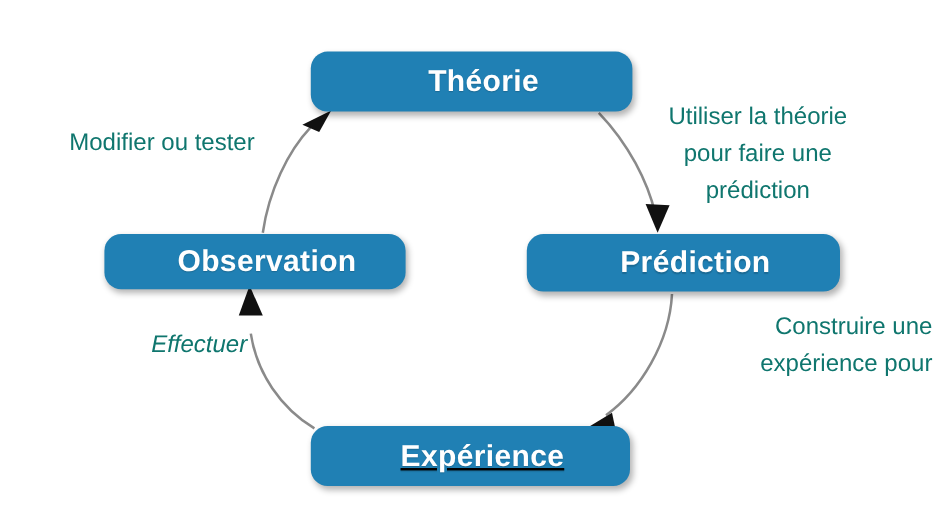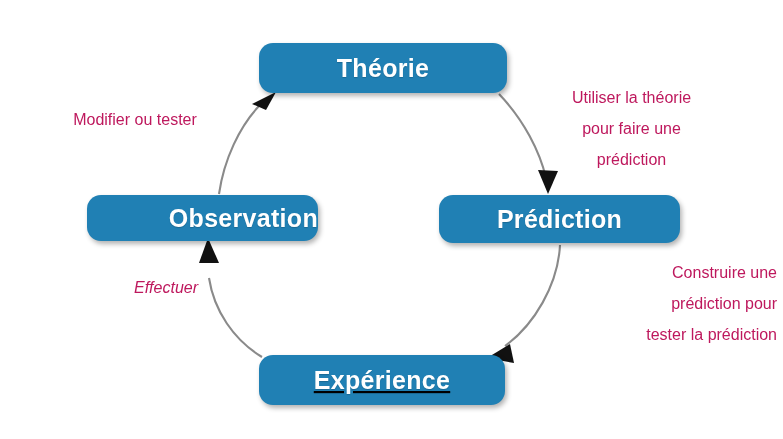--- a/index.html
+++ b/index.html
@@ -25,38 +25,39 @@
   }
   .node {
     position: absolute;
     background: #2080B4;
     border-radius: 14px;
     box-shadow: 2px 3px 5px rgba(0,0,0,0.30);
     display: flex;
     align-items: center;
     justify-content: center;
     z-index: 3;
+    padding-left: 20px;
   }
   .node-label {
     color: #ffffff;
     font-weight: bold;
     font-size: 25px;
     letter-spacing: 0.3px;
     text-shadow: 0 1px 1px rgba(0,0,0,0.18);
     white-space: nowrap;
   }
   #node-theorie    { left: 259px; top: 43px;  width: 248px; height: 50px; }
   #node-prediction { left: 439px; top: 195px; width: 241px; height: 48px; }
-  #node-observation{ left: 87px;  top: 195px; width: 231px; height: 46px; justify-content: flex-end; }
+  #node-observation{ left: 87px;  top: 195px; width: 231px; height: 46px; }
   #node-experience { left: 259px; top: 355px; width: 246px; height: 50px; text-decoration: underline; }
 
   .edge-label {
     position: absolute;
-    color: #be185d;
-    font-size: 16px;
+    color: #0f766e;
+    font-size: 20px;
     line-height: 31px;
     white-space: nowrap;
     z-index: 2;
   }
   .edge-label div { display: block; }
 
   #label-theorie-prediction   { left: 524px; top: 82px;  text-align: center; width: 215px; }
   #label-prediction-experience{ left: 549px; top: 257px; text-align: right; width: 228px; }
   #label-experience-observation{ left: 86px; top: 272px; text-align: center; width: 160px; font-style: italic; }
   #label-observation-theorie  { left: 26px;  top: 104px; text-align: center; width: 218px; }
@@ -98,22 +99,21 @@
   </div>
 
   <div class="edge-label" id="label-theorie-prediction">
     <div>Utiliser la théorie</div>
     <div>pour faire une</div>
     <div>prédiction</div>
   </div>
 
   <div class="edge-label" id="label-prediction-experience">
     <div>Construire une</div>
-    <div>prédiction pour</div>
-    <div>tester la prédiction</div>
+    <div>expérience pour</div>
   </div>
 
   <div class="edge-label" id="label-experience-observation">
     <div>Effectuer</div>
   </div>
 
   <div class="edge-label" id="label-observation-theorie">
     <div>Modifier ou tester</div>
   </div>
 

